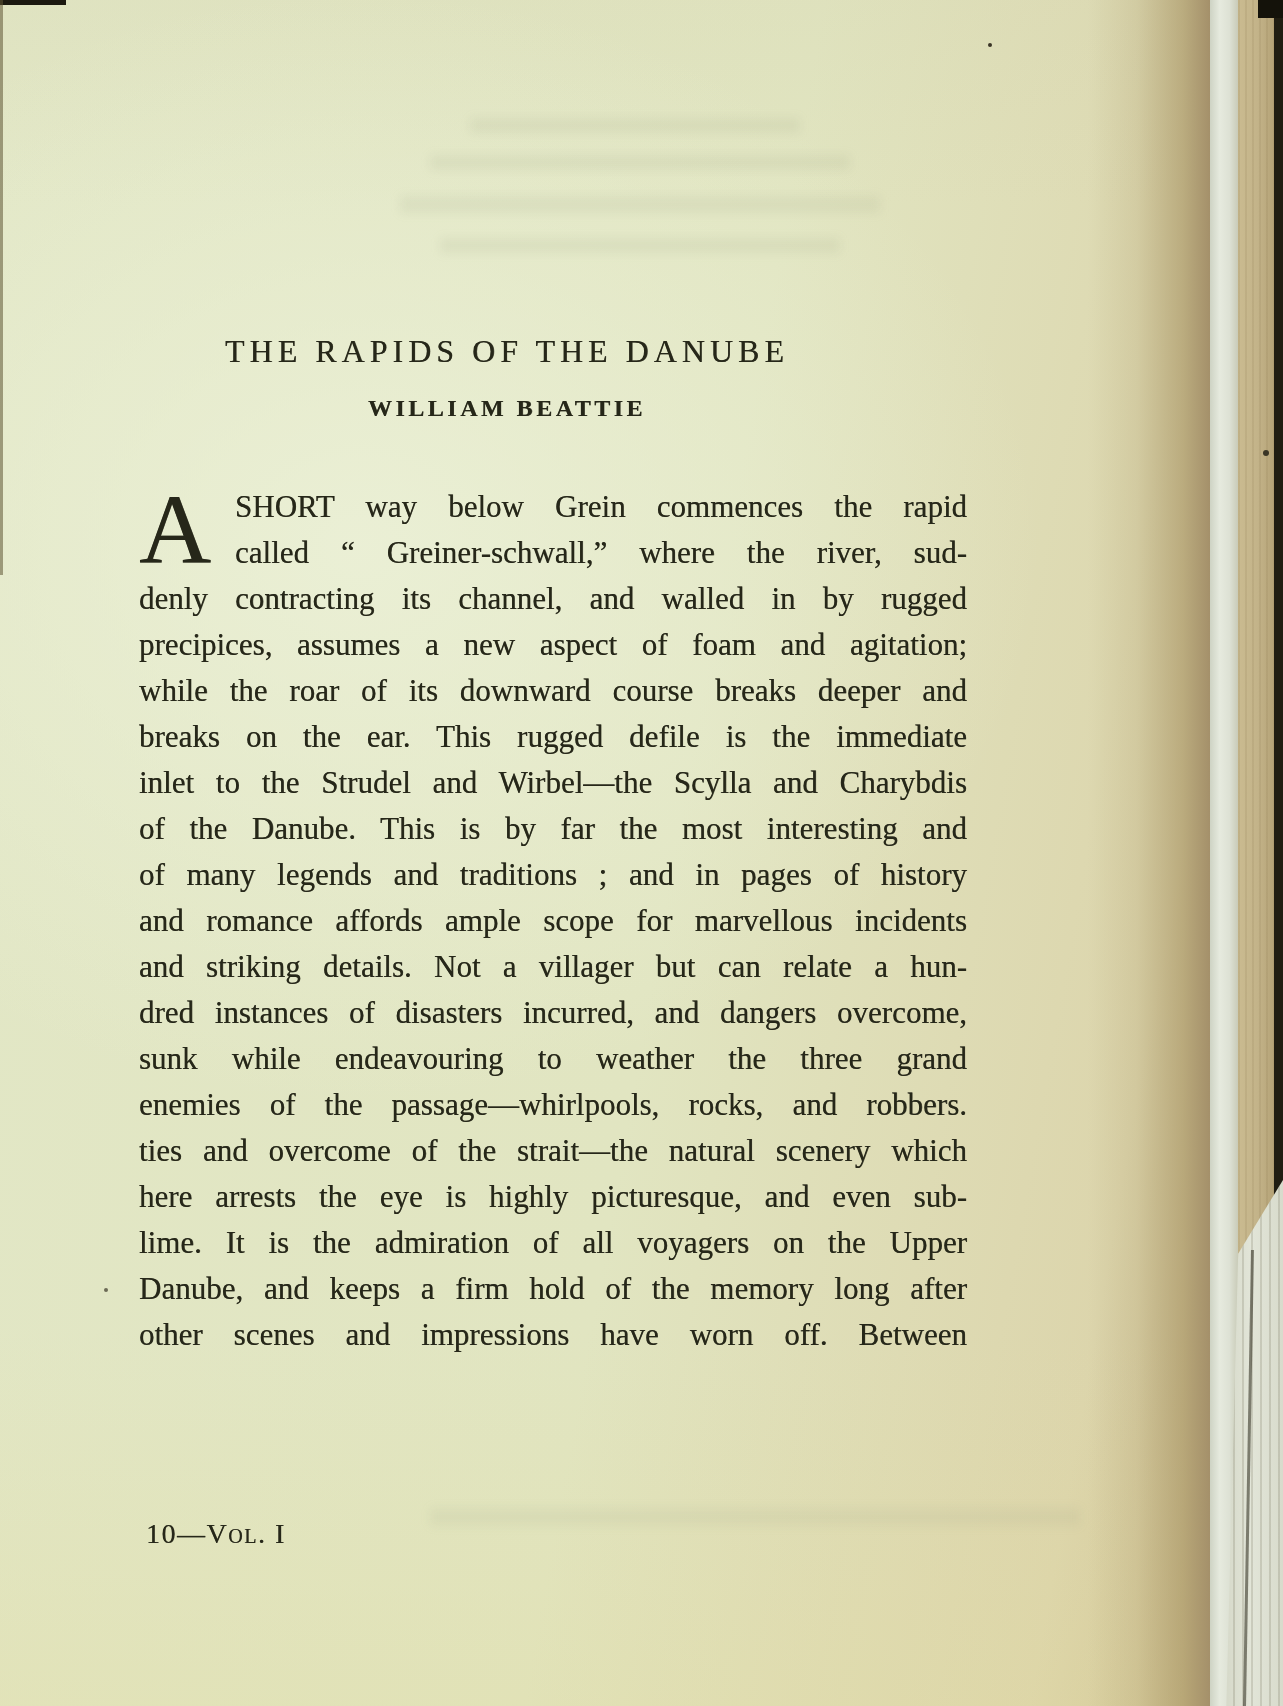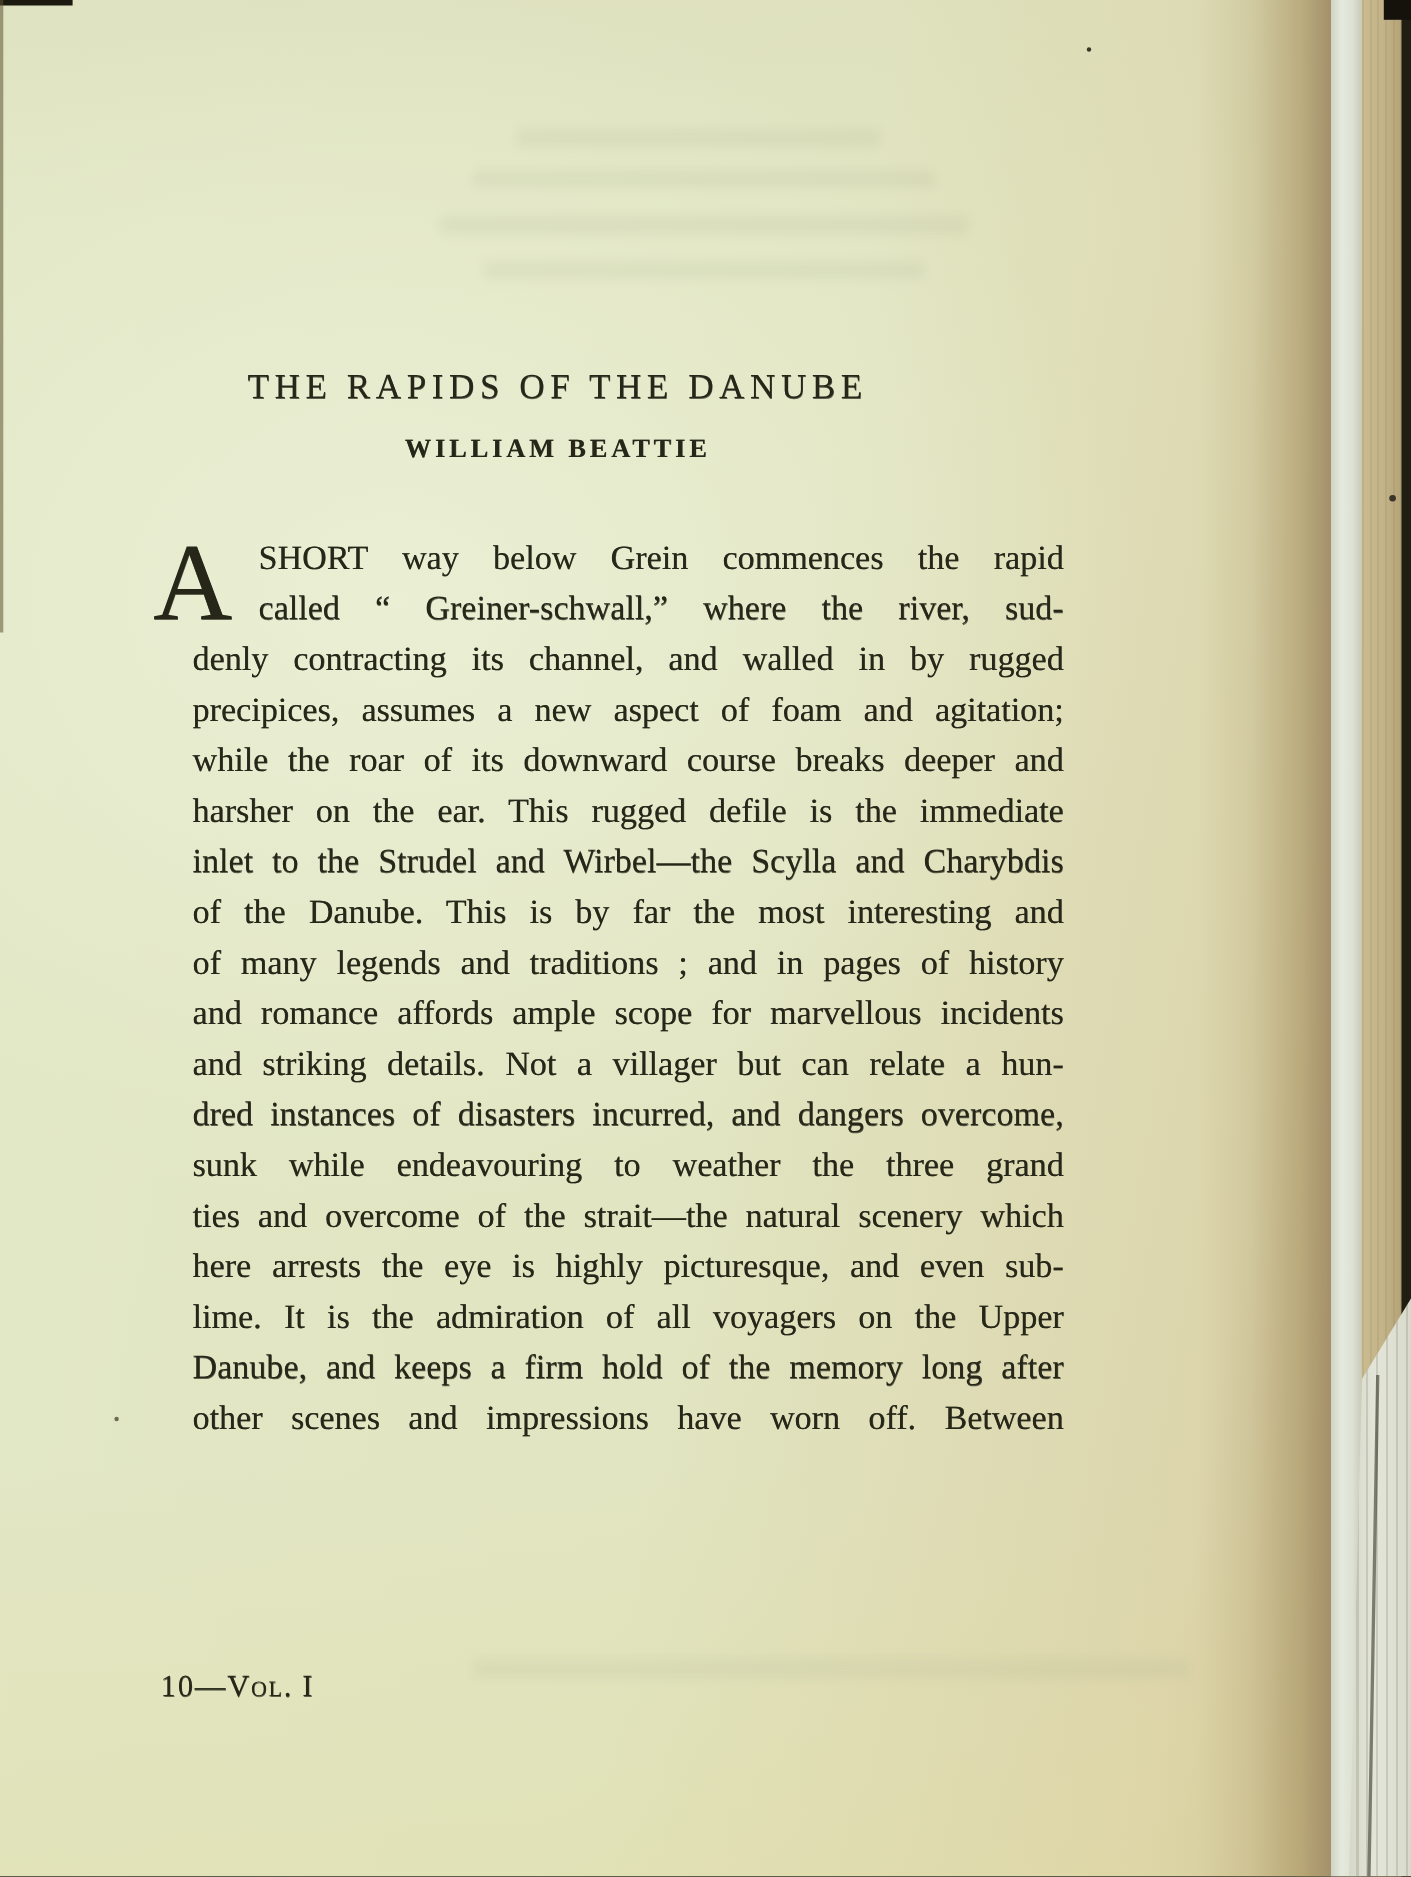--- a/index.html
+++ b/index.html
@@ -77,21 +77,20 @@
     position:absolute;left:139px;top:484px;width:828px;
   }
   .dropcap{
     float:left;width:86px;height:92px;margin-right:10px;
     font-size:100px;line-height:92px;text-align:left;
   }
   .line{
     font-size:31px;line-height:46px;
     text-align:justify;text-align-last:justify;
     white-space:normal;
-    margin-left:36px;
   }
   .line.l2{padding-left:10px;}
   .footer{
     position:absolute;left:146px;top:1518px;
     font-size:28px;font-variant:small-caps;letter-spacing:1.5px;
   }
 </style>
 </head>
 <body>
 
@@ -106,28 +105,29 @@
   <div class="title ink">THE RAPIDS OF THE DANUBE</div>
   <div class="author ink">WILLIAM BEATTIE</div>
 
   <div class="body-text">
     <div class="dropcap ink">A</div>
     <div class="line ink">SHORT way below Grein commences the rapid</div>
     <div class="line l2 ink">called “ Greiner-schwall,” where the river, sud-</div>
     <div class="line ink">denly contracting its channel, and walled in by rugged</div>
     <div class="line ink">precipices, assumes a new aspect of foam and agitation;</div>
     <div class="line ink">while the roar of its downward course breaks deeper and</div>
-    <div class="line ink">harsher on the ear.  This rugged defile is the immediate</div>
+    <div class="line ink">breaks on the ear.  This rugged defile is the immediate</div>
     <div class="line ink">inlet to the Strudel and Wirbel—the Scylla and Charybdis</div>
     <div class="line ink">of the Danube.  This is by far the most interesting and</div>
     <div class="line ink">of many legends and traditions ; and in pages of history</div>
     <div class="line ink">and romance affords ample scope for marvellous incidents</div>
     <div class="line ink">and striking details.  Not a villager but can relate a hun-</div>
     <div class="line ink">dred instances of disasters incurred, and dangers overcome,</div>
     <div class="line ink">sunk while endeavouring to weather the three grand</div>
+    <div class="line ink">enemies of the passage—whirlpools, rocks, and robbers.</div>
     <div class="line ink">ties and overcome of the strait—the natural scenery which</div>
     <div class="line ink">here arrests the eye is highly picturesque, and even sub-</div>
     <div class="line ink">lime.  It is the admiration of all voyagers on the Upper</div>
     <div class="line ink">Danube, and keeps a firm hold of the memory long after</div>
     <div class="line ink">other scenes and impressions have worn off.  Between</div>
   </div>
 
   <div class="footer ink">10—Vol. I</div>
 
   <div class="speck s2"></div>

